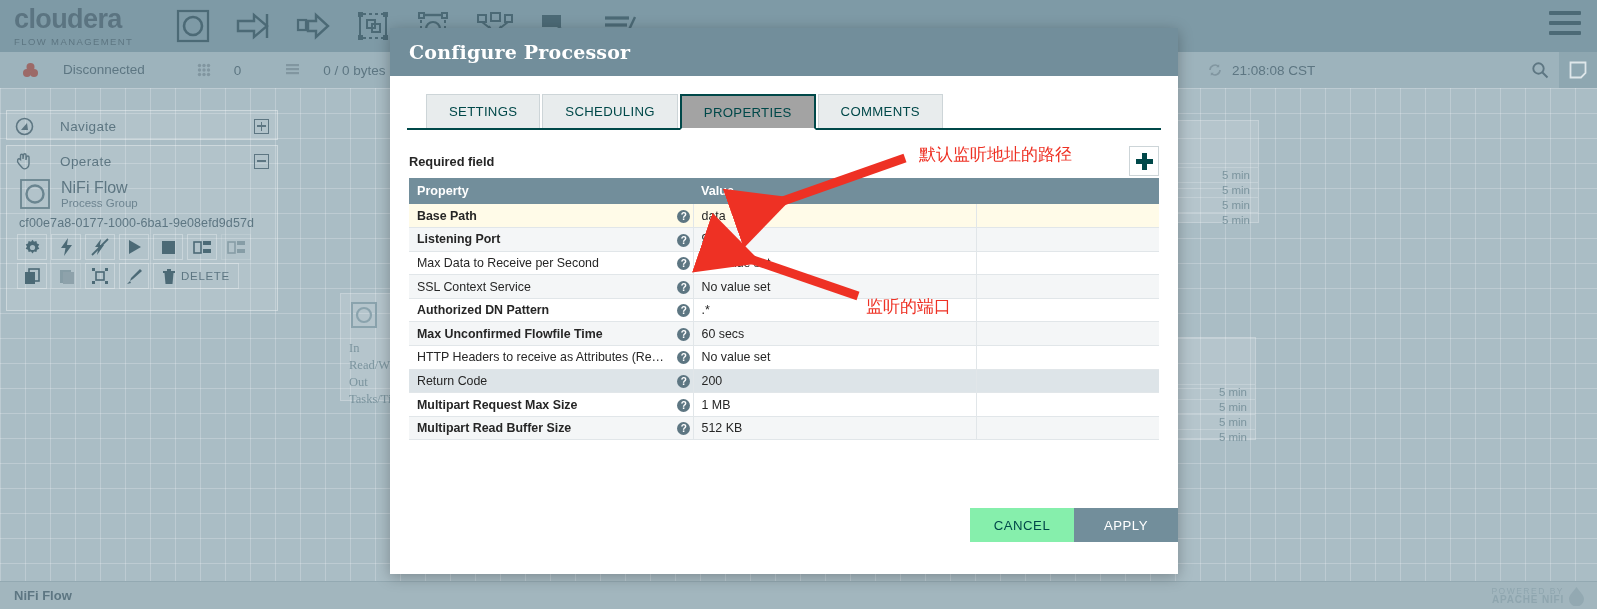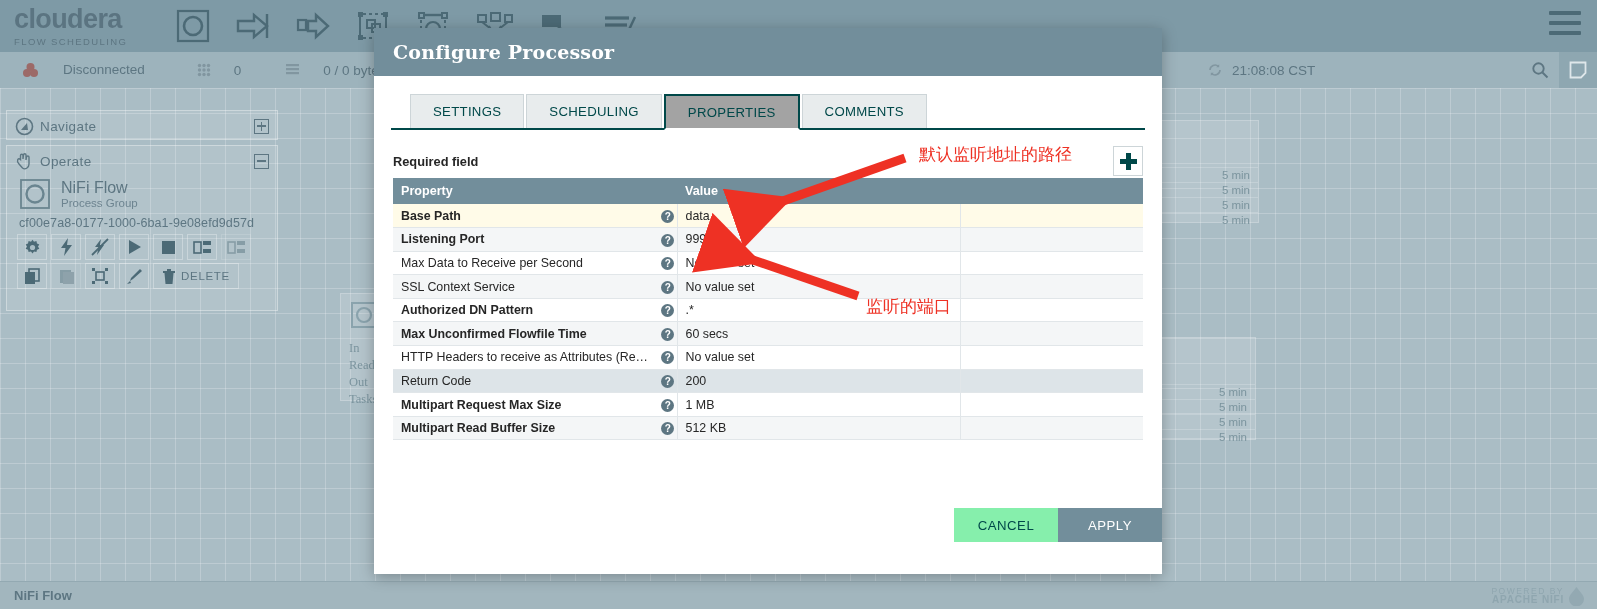--- a/index.html
+++ b/index.html
@@ -81,21 +81,21 @@
     position: absolute; left: 6px;
     width: 272px;
     background: rgba(255,255,255,0.10);
     border: 1px solid rgba(255,255,255,0.35);
     color: #5d7682;
   }
   #navigate-panel { top: 110px; height: 30px; }
   #operate-panel  { top: 145px; height: 166px; }
   .panel-head {
     height: 30px; display: flex; align-items: center;
-    padding: 0 8px; gap: 6px; font-size: 13.5px;
+    padding: 0 8px; gap: 26px; font-size: 13.5px;
   }
   .panel-head .title { flex: 1; letter-spacing: 0.4px; }
   .panel-toggle {
     width: 15px; height: 15px; border: 1.5px solid #5d7682;
     position: relative; cursor: pointer;
   }
   .panel-toggle:before, .panel-toggle.plus:after {
     content: ""; position: absolute; background: #5d7682;
   }
   .panel-toggle:before { left: 2px; right: 2px; top: 5.5px; height: 1.6px; }
@@ -152,21 +152,21 @@
   #powered {
     position: absolute; right: 12px; top: 4px;
     text-align: right; line-height: 1.0; color: #8fa6af;
     display: flex; align-items: center; gap: 4px;
   }
   #powered .pw1 { font-size: 8.5px; letter-spacing: 1.5px; }
   #powered .pw2 { font-size: 10px; font-weight: bold; letter-spacing: 0.8px; }
 
   
   #modal {
-    position: absolute; left: 374px; top: 28px;
+    position: absolute; left: 390px; top: 28px;
     width: 788px; height: 546px;
     background: #ffffff;
     box-shadow: 0 3px 14px rgba(0,0,0,0.28);
     display: flex; flex-direction: column;
   }
   #modal-header {
     height: 48px; background: #728e9b;
     display: flex; align-items: center;
     padding-left: 19px;
   }
@@ -303,21 +303,21 @@
     <div class="ptop"></div>
     <div class="prow">5 min</div>
     <div class="prow">5 min</div>
     <div class="prow">5 min</div>
     <div class="prow">5 min</div>
   </div>
 
   <div id="header">
     <div class="logo-wrap">
       <div class="logo-main">cloudera</div>
-      <div class="logo-sub">FLOW SCHEDULING</div>
+      <div class="logo-sub">FLOW MANAGEMENT</div>
     </div>
 
     <div class="tbar">
       <span>
         <svg width="34" height="34" viewBox="0 0 34 34">
           <rect x="2" y="2" width="30" height="30" fill="none" stroke="#4c6a76" stroke-width="2.2"></rect>
           <circle cx="17" cy="17" r="9" fill="none" stroke="#4c6a76" stroke-width="2.6"></circle>
         </svg>
       </span>
       <span>

